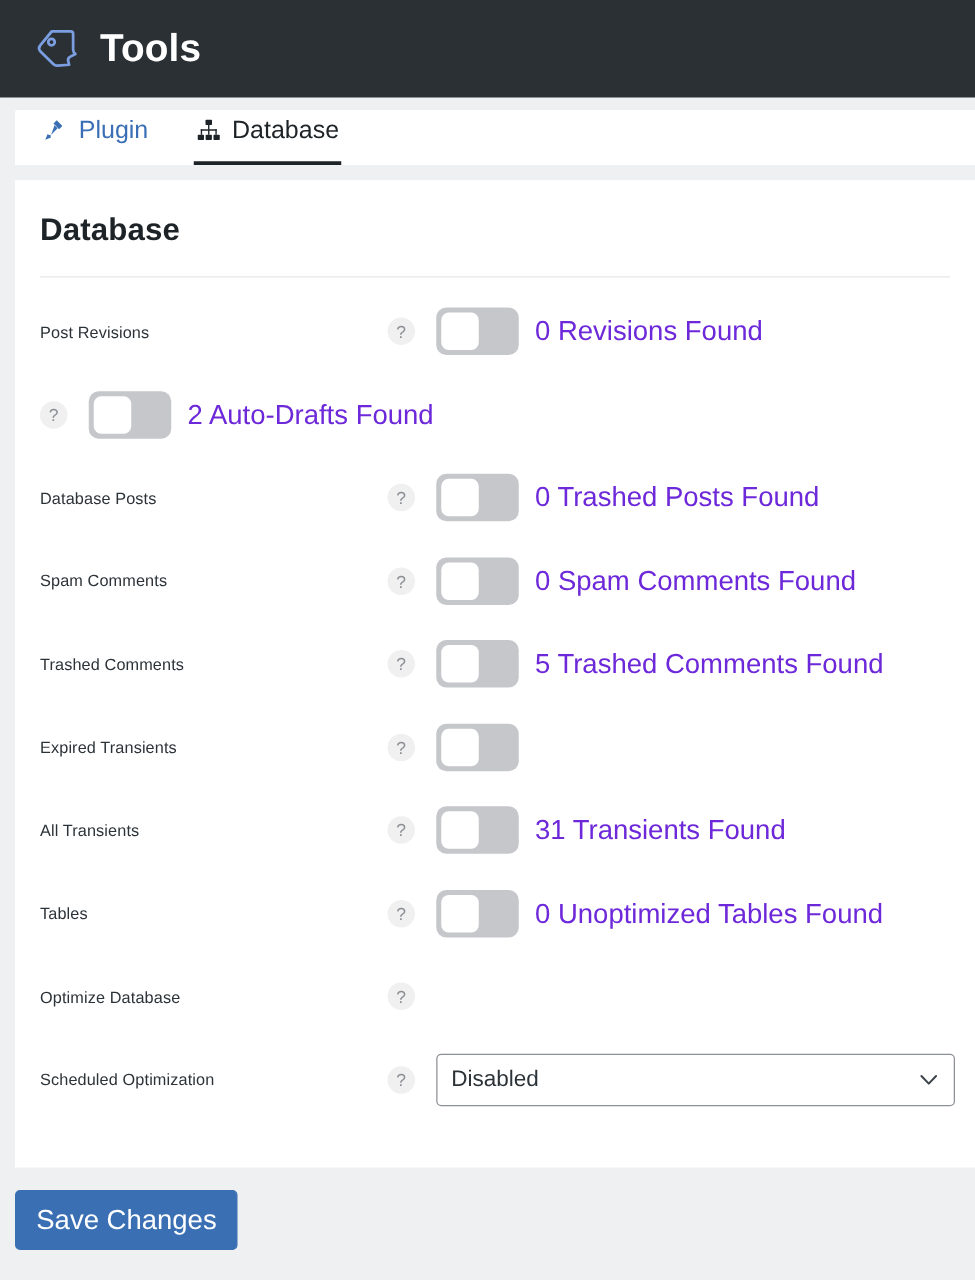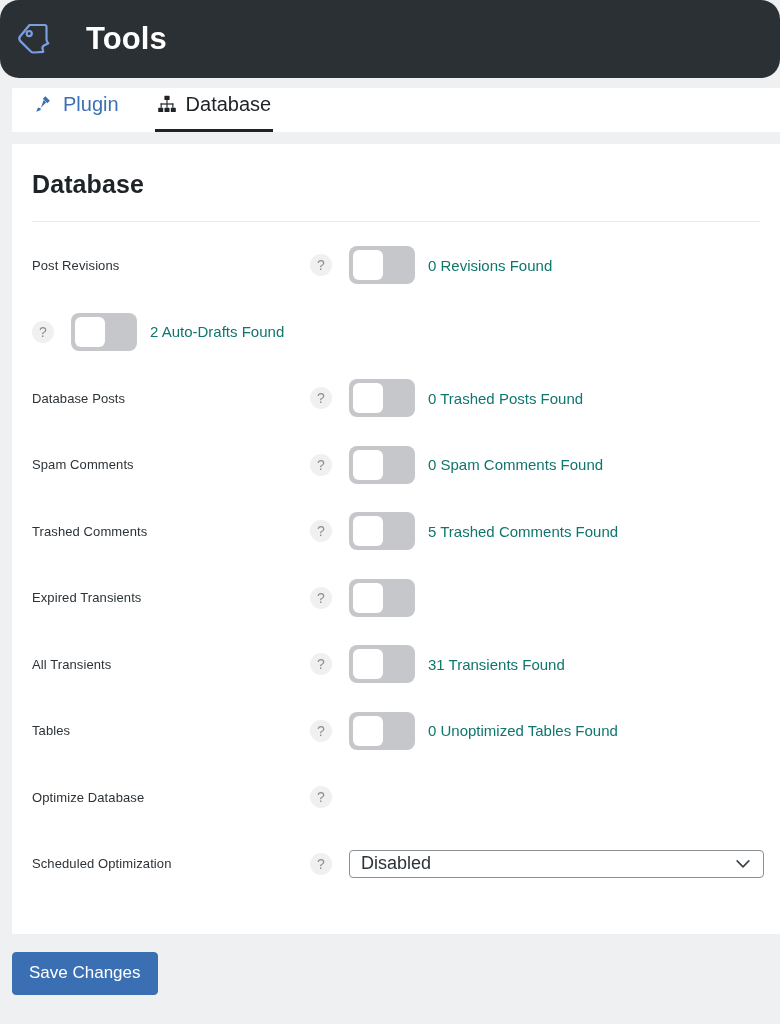--- a/index.html
+++ b/index.html
@@ -19,23 +19,22 @@
     overflow: hidden;
     background: #eef0f1;
   }
 
   
   .topbar {
     height: 78px;
     background: #2b3034;
     display: flex;
     align-items: center;
-    padding-left: 14px;
-    gap: 32px;
-    border-radius: 19px;
+    padding-left: 26px;
+    gap: 14px;
   }
   .logo-icon {
     width: 40px;
     height: 40px;
     flex: 0 0 40px;
     display: block;
   }
   .topbar-title {
     color: #ffffff;
     font-size: 31px;
@@ -143,22 +142,22 @@
     margin-right: 13px;
   }
   .toggle .knob {
     position: absolute;
     left: 4px; top: 4px;
     width: 30px; height: 30px;
     background: #ffffff;
     border-radius: 6px;
   }
   .row-status {
-    font-size: 15px;
-    color: #0f766e;
+    font-size: 22px;
+    color: #6d28d9;
     white-space: nowrap;
   }
 
   
   .btn-secondary {
     font-family: "Liberation Sans", sans-serif;
     background: #ffffff;
     border: 1px solid #6f9ad3;
     color: #3a6fb3;
     font-size: 17px;
@@ -169,21 +168,21 @@
   }
 
   
   .select-wrap {
     position: relative;
     width: 415px;
     flex: 0 0 415px;
   }
   .select-box {
     width: 100%;
-    height: 28px;
+    height: 42px;
     border: 1px solid #8c8f94;
     border-radius: 4px;
     background: #ffffff;
     font-size: 18px;
     color: #2c3338;
     padding: 0 38px 0 11px;
     display: flex;
     align-items: center;
     cursor: pointer;
   }
@@ -198,21 +197,21 @@
 
   
   .savebar {
     padding: 18px 0 0 12px;
   }
   .btn-primary {
     font-family: "Liberation Sans", sans-serif;
     background: #3a6fb3;
     border: 1px solid #3a6fb3;
     color: #ffffff;
-    font-size: 17px;
+    font-size: 22px;
     padding: 11px 16px;
     border-radius: 4px;
     cursor: pointer;
     line-height: 1.1;
   }
 </style>
 </head>
 <body>
 
 <div class="screen">

